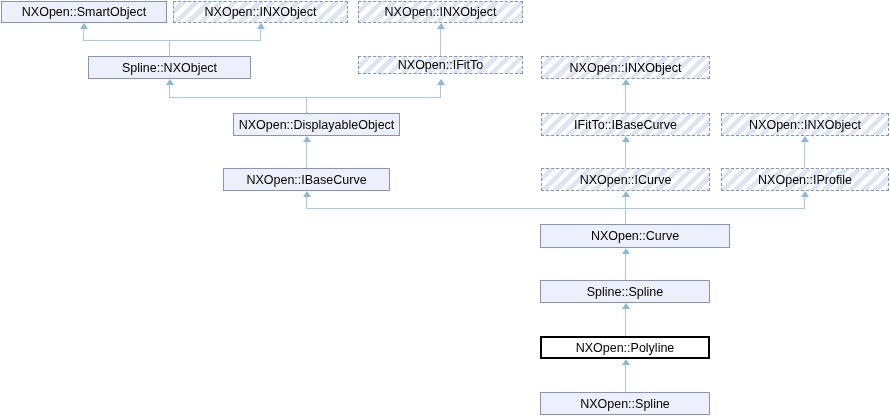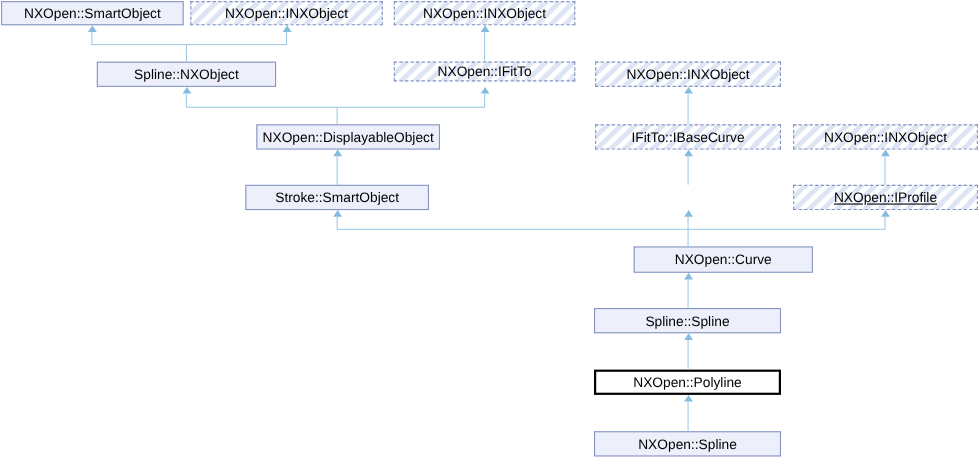--- a/index.html
+++ b/index.html
@@ -50,24 +50,25 @@
   <div class="node iface" style="left:358px;top:1px;width:165px;height:22px;">NXOpen::INXObject</div>
 
   <div class="node solid" style="left:88px;top:56px;width:163px;height:23px;">Spline::NXObject</div>
   <div class="node iface" style="left:358px;top:56px;width:165px;height:18px;">NXOpen::IFitTo</div>
   <div class="node iface" style="left:541px;top:56px;width:169px;height:23px;">NXOpen::INXObject</div>
 
   <div class="node solid" style="left:223px;top:113px;width:167px;height:23px;margin-left:10px;">NXOpen::DisplayableObject</div>
   <div class="node iface" style="left:541px;top:113px;width:169px;height:23px;">IFitTo::IBaseCurve</div>
   <div class="node iface" style="left:721px;top:113px;width:168px;height:23px;">NXOpen::INXObject</div>
 
-  <div class="node solid" style="left:223px;top:168px;width:167px;height:23px;">Stroke::SmartObject</div>
-  <div class="node iface" style="left:721px;top:168px;width:168px;height:23px;text-decoration:underline;">NXOpen::IProfile</div>
+  <div class="node solid" style="left:223px;top:168px;width:167px;height:23px;">NXOpen::IBaseCurve</div>
+  <div class="node iface" style="left:541px;top:168px;width:169px;height:23px;">NXOpen::ICurve</div>
+  <div class="node iface" style="left:721px;top:168px;width:168px;height:23px;">NXOpen::IProfile</div>
 
-  <div class="node solid" style="left:540px;top:224px;width:163px;height:24px;margin-left:36px;">NXOpen::Curve</div>
+  <div class="node solid" style="left:540px;top:224px;width:190px;height:24px;">NXOpen::Curve</div>
   <div class="node solid" style="left:540px;top:280px;width:170px;height:23px;">Spline::Spline</div>
   <div class="node current" style="left:540px;top:336px;width:170px;height:23px;">NXOpen::Polyline</div>
   <div class="node solid" style="left:540px;top:392px;width:170px;height:23px;">NXOpen::Spline</div>
 
   <div class="arrow" style="left:80px;top:23px;"></div>
   <div class="arrow" style="left:257px;top:23px;"></div>
   <div class="vline" style="left:83px;top:29px;height:11px;"></div>
   <div class="vline" style="left:260px;top:29px;height:11px;"></div>
   <div class="hline" style="left:83px;top:40px;width:178px;"></div>
   <div class="vline" style="left:169px;top:40px;height:16px;"></div>

